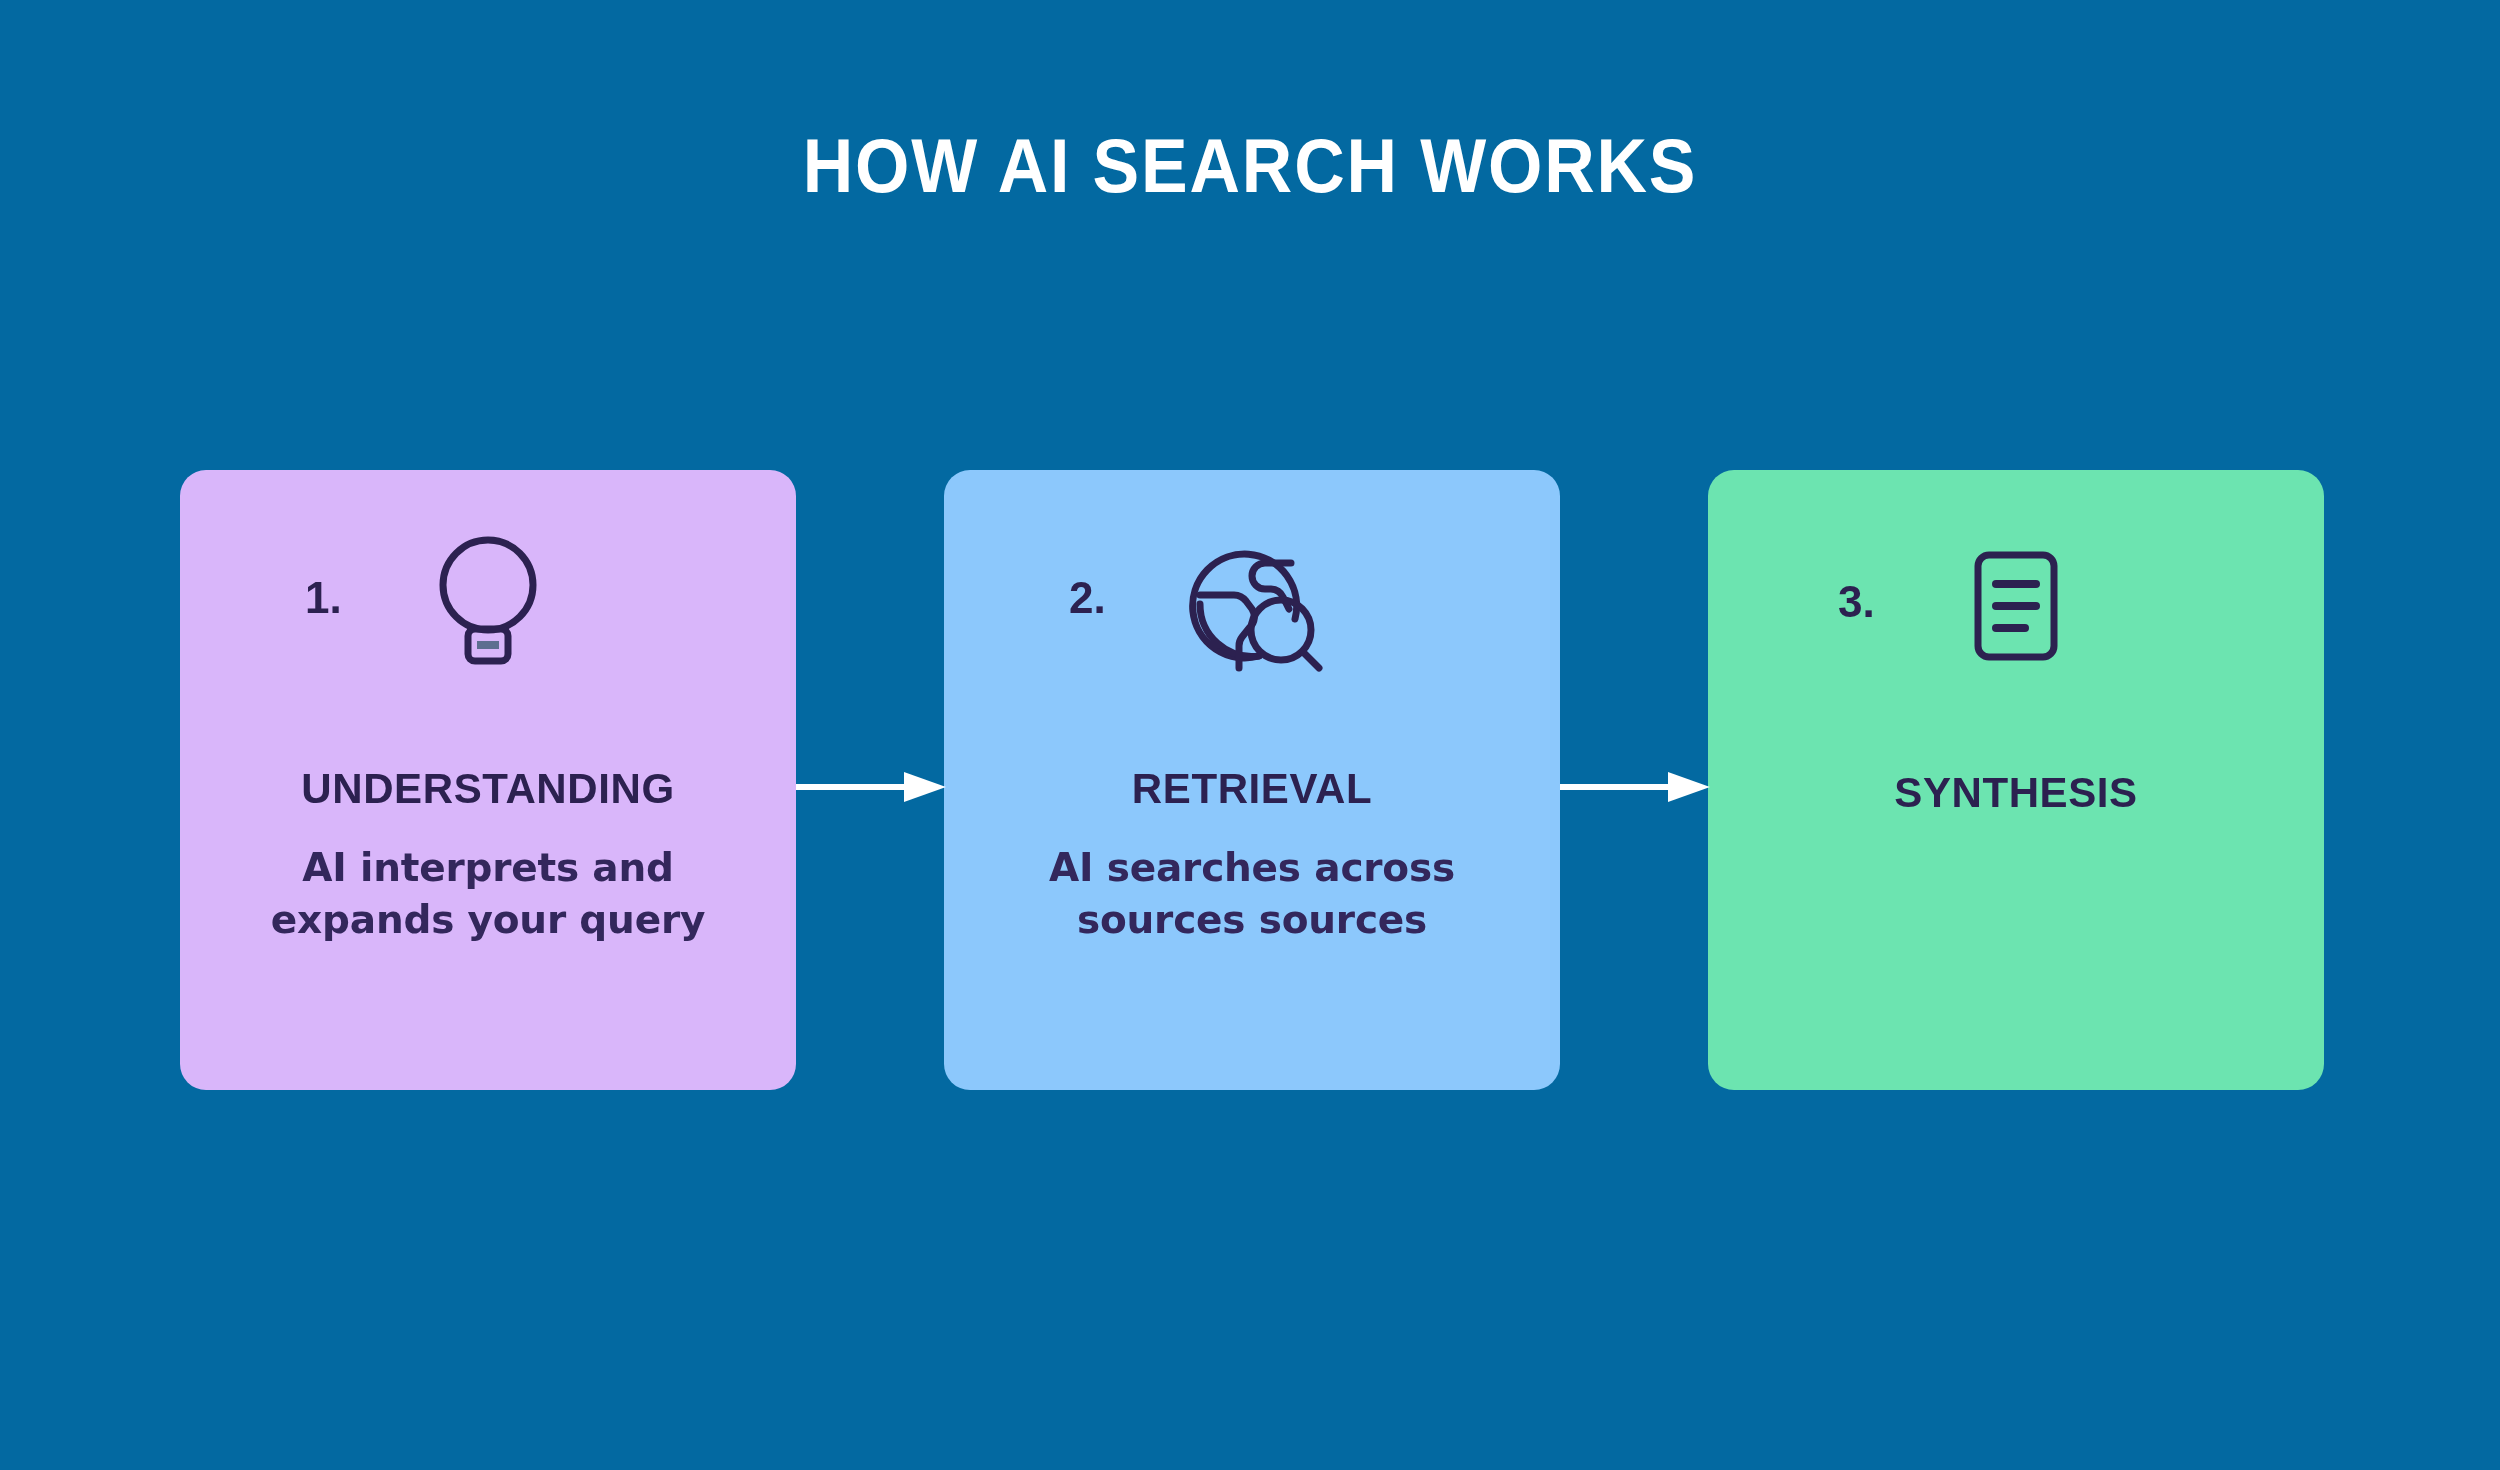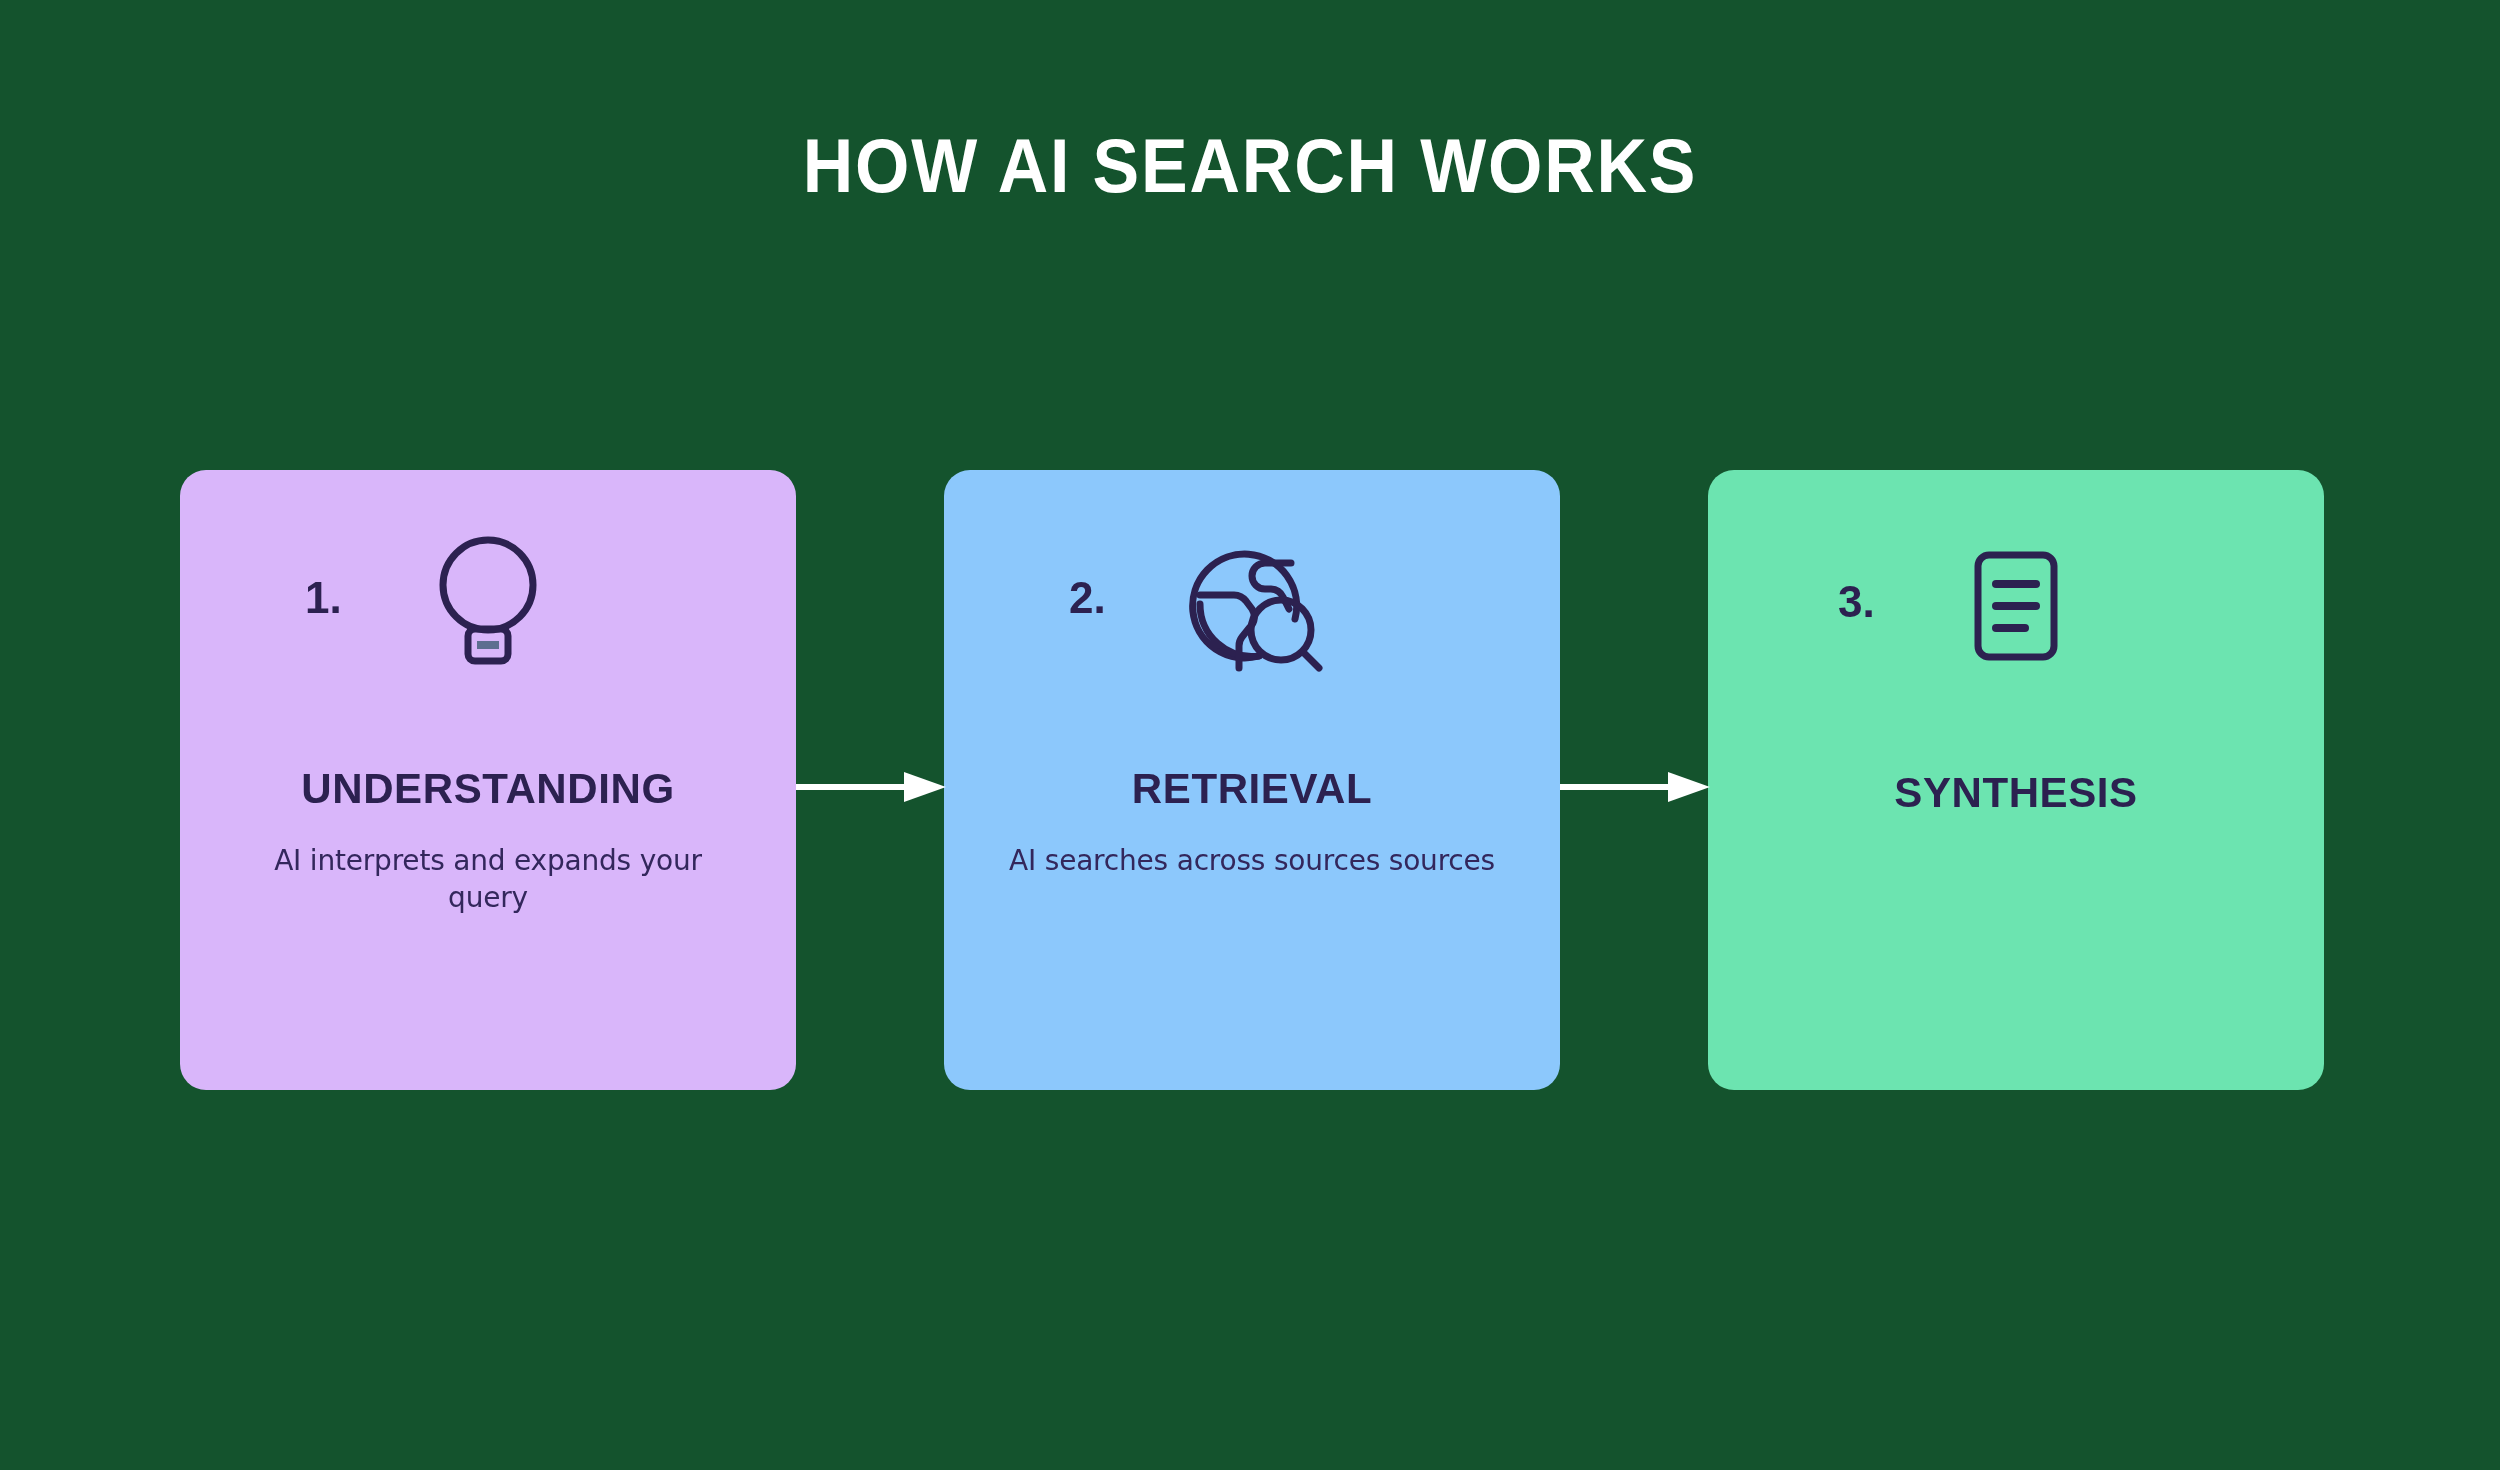--- a/index.html
+++ b/index.html
@@ -5,21 +5,21 @@
   * { margin:0; padding:0; box-sizing:border-box; }
   html, body {
     width:2500px; height:1470px;
     background:#2C2150;
     font-family:"Liberation Sans", sans-serif;
     overflow:hidden;
   }
   #infographic {
     position:relative;
     width:2500px; height:1470px;
-    background:#14532d;
+    background:#0369a1;
   }
 
   
   .title {
     position:absolute;
     top:128px; left:0; width:2500px;
     text-align:center;
     color:#FFFFFF;
     font-family:"Liberation Sans", sans-serif;
     font-weight:700;
@@ -83,22 +83,22 @@
     font-size:42px;
     letter-spacing:0.6px;
     color:#2C2150;
     text-align:right;
     line-height:1;
     margin-top:68px;
   }
   .c3 .card-title { margin-top:72px; }
   .card-desc {
     font-family:"DejaVu Sans", sans-serif;
-    font-weight:400;
-    font-size:28px;
+    font-weight:700;
+    font-size:39px;
     color:#33275C;
     text-align:center;
     line-height:1.33;
     margin-top:32px;
     width:460px;
     letter-spacing:-0.2px;
   }
   .c3 .card-desc { width:540px; }
   .c2 .card-desc { width:500px; }
 

